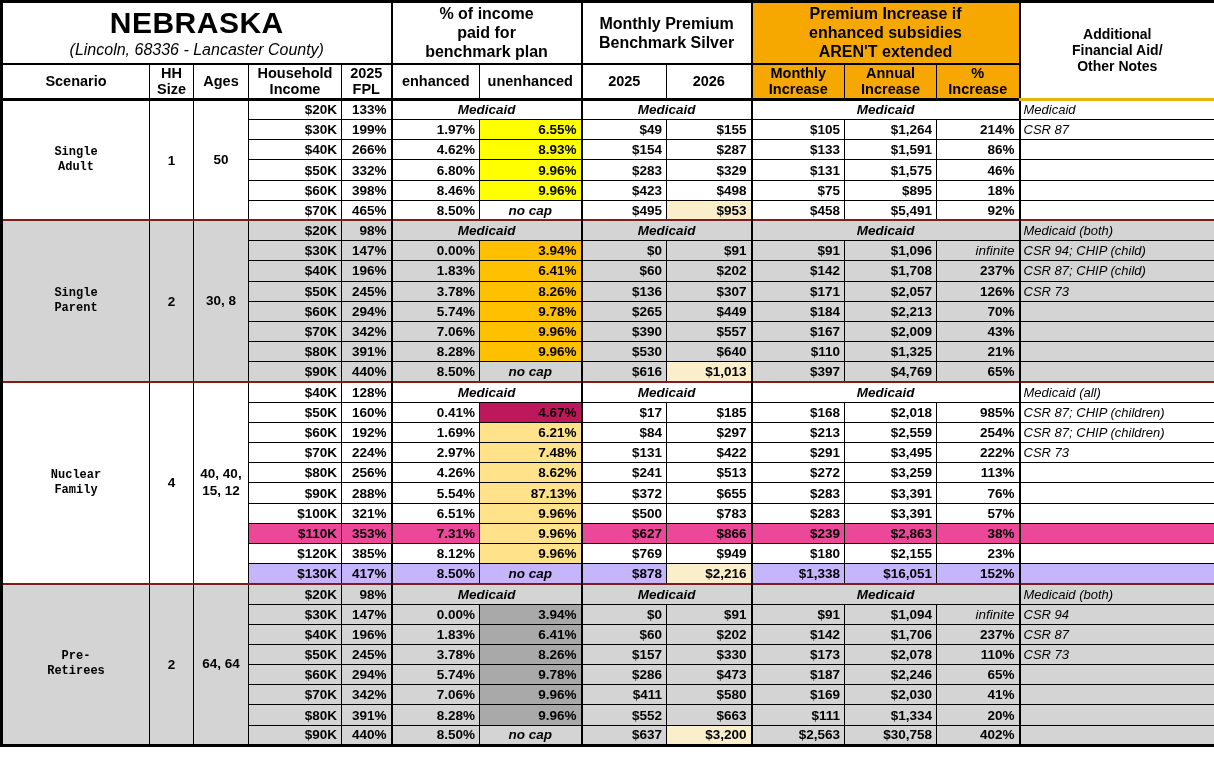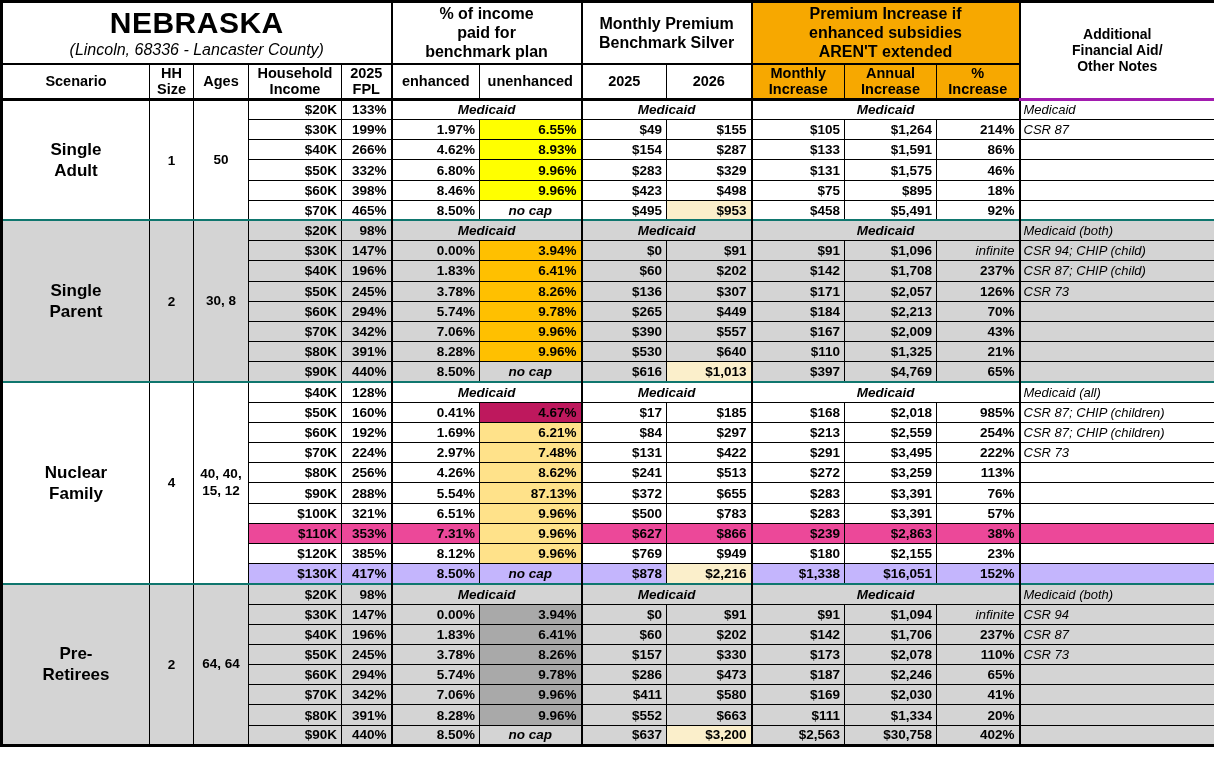--- a/index.html
+++ b/index.html
@@ -34,22 +34,22 @@
   .title-cell { text-align: center; }
   .state-title { font-size: 30px; font-weight: bold; line-height: 1.05; letter-spacing: .5px; }
   .state-sub { font-size: 16px; font-style: italic; font-weight: normal; margin-top: 2px; }
   .grp { text-align: center; font-size: 16px; line-height: 1.2; }
   .grp .w { margin: 0 auto; white-space: normal; }
   .colhead { text-align: center; font-size: 14.5px; }
   .notes-head { text-align: center; font-size: 14px; white-space: normal; }
   .notes-head .w { width: 112px; margin: 0 auto; }
   
   tbody tr { height: 20.2px; }
-  tbody tr.sec-top td { border-top: 2px solid #0f766e; }
-  .scenario { font-size: 17px; }
+  tbody tr.sec-top td { border-top: 2px solid #7f1d1d; }
+  .scenario { font-size: 12px; font-family: Liberation Mono, monospace; }
   .notes { font-size: 13px; padding-left: 3px; }
 </style>
 </head>
 <body>
 
 <table id="premium-table">
   <colgroup>
     <col style="width:148px">
       <col style="width:44px">
       <col style="width:55px">
@@ -72,21 +72,21 @@
       </td>
       <td class="grp bl2" colspan="2">
         <div class="w" style="width:130px">% of income paid for benchmark plan</div>
       </td>
       <td class="grp bl2" colspan="2">
         <div class="w" style="width:145px">Monthly Premium Benchmark Silver</div>
       </td>
       <td class="grp bl2" colspan="3" style="background: rgb(247, 168, 0);">
         <div class="w" style="width:185px">Premium Increase if enhanced subsidies AREN'T extended</div>
       </td>
-      <td class="notes-head bl2" rowspan="2" style="border-bottom:3px solid #a21caf">
+      <td class="notes-head bl2" rowspan="2" style="border-bottom:3px solid #eab308">
         <div class="w">Additional Financial Aid/ Other Notes</div>
       </td>
     </tr>
     <tr class="hrow2">
       <td class="colhead">Scenario</td>
       <td class="colhead">HH Size</td>
       <td class="colhead">Ages</td>
       <td class="colhead">Household Income</td>
       <td class="colhead">2025 FPL</td>
       <td class="colhead bl2">enhanced</td>

